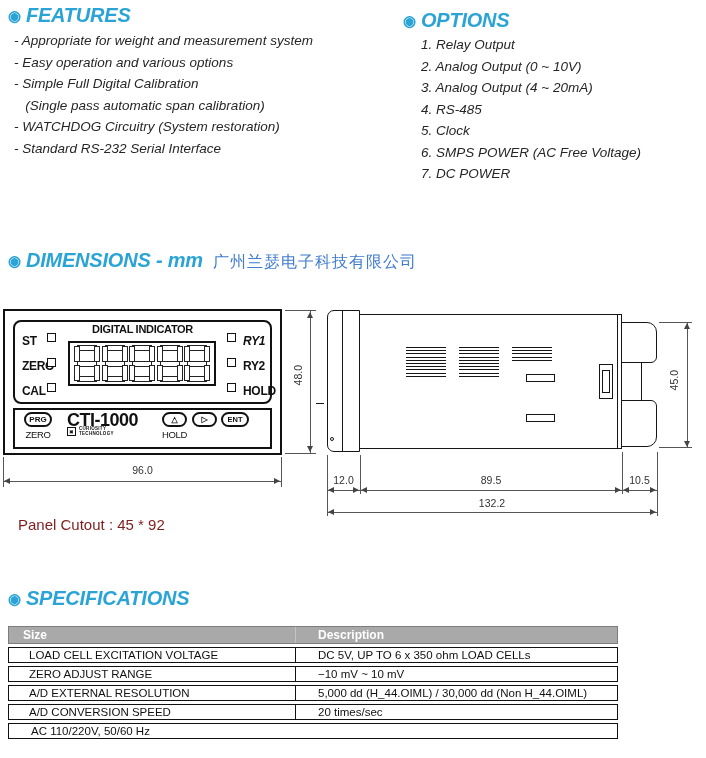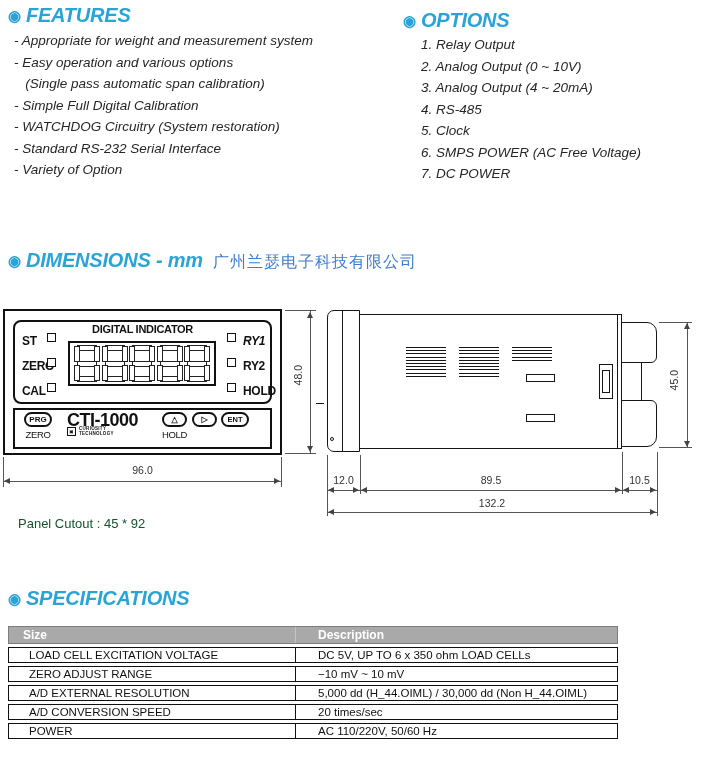--- a/index.html
+++ b/index.html
@@ -78,25 +78,24 @@
   .spec-row .c2{flex:1;padding-left:22px;}
 </style>
 </head>
 <body>
 
 <h2 class="heading" style="left:8px;top:4px;"><span class="bullseye">◉</span><span>FEATURES</span></h2>
 <ul class="txt-list" style="left:14px;top:30px;">
 
 <li>- Appropriate for weight and measurement system</li>
     <li>- Easy operation and various options</li>
+    <li>- Simple Full Digital Calibration</li>
     <li>   (Single pass automatic span calibration)</li>
-    <li>- Simple Full Digital Calibration</li>
     <li>- WATCHDOG Circuitry (System restoration)</li>
     <li>- Standard RS-232 Serial Interface</li>
-    <li>- Variety of Option</li>
   </ul>
 
 <h2 class="heading" style="left:403px;top:9px;"><span class="bullseye">◉</span><span>OPTIONS</span></h2>
 <ul class="txt-list" style="left:421px;top:34px;">
 
 <li>1. Relay Output</li>
     <li>2. Analog Output (0 ~ 10V)</li>
     <li>3. Analog Output (4 ~ 20mA)</li>
     <li>4. RS-485</li>
     <li>5. Clock</li>
@@ -244,21 +243,21 @@
   <div class="dim-label" style="left:327px;top:474px;width:33px;">12.0</div>
   <div class="dim-label" style="left:360px;top:474px;width:262px;">89.5</div>
   <div class="dim-label" style="left:622px;top:474px;width:35px;">10.5</div>
 
   <div class="line-h" style="left:327px;top:512px;width:330px;"></div>
   <i class="ah l" style="left:328px;top:509px;"></i>
   <i class="ah r" style="left:650px;top:509px;"></i>
   <div class="dim-label" style="left:327px;top:497px;width:330px;">132.2</div>
 </div>
 
-<div class="abs" style="left:18px;top:516px;font-size:13px;color:#14532d;">Panel Cutout : 45 * 92</div>
+<div class="abs" style="left:18px;top:516px;font-size:15px;color:#7f1d1d;">Panel Cutout : 45 * 92</div>
 
 <h2 class="heading" style="left:8px;top:587px;"><span class="bullseye">◉</span><span>SPECIFICATIONS</span></h2>
 
 <div class="spec-table">
   <div class="spec-header">
     <div class="c1">Size</div>
     <div class="c2">Description</div>
   </div>
   <div>
 
@@ -277,17 +276,16 @@
         <div class="c2">5,000 dd (H_44.OIML) / 30,000 dd (Non H_44.OIML)</div>
       </div>
 
       <div class="spec-row">
         <div class="c1">A/D CONVERSION SPEED</div>
         <div class="c2">20 times/sec</div>
       </div>
 
 
       <div class="spec-row">
-        <div class="c1">POWER</div>
         <div class="c2">AC 110/220V, 50/60 Hz</div>
       </div>
     </div>
 </div>
 
 </body></html>

